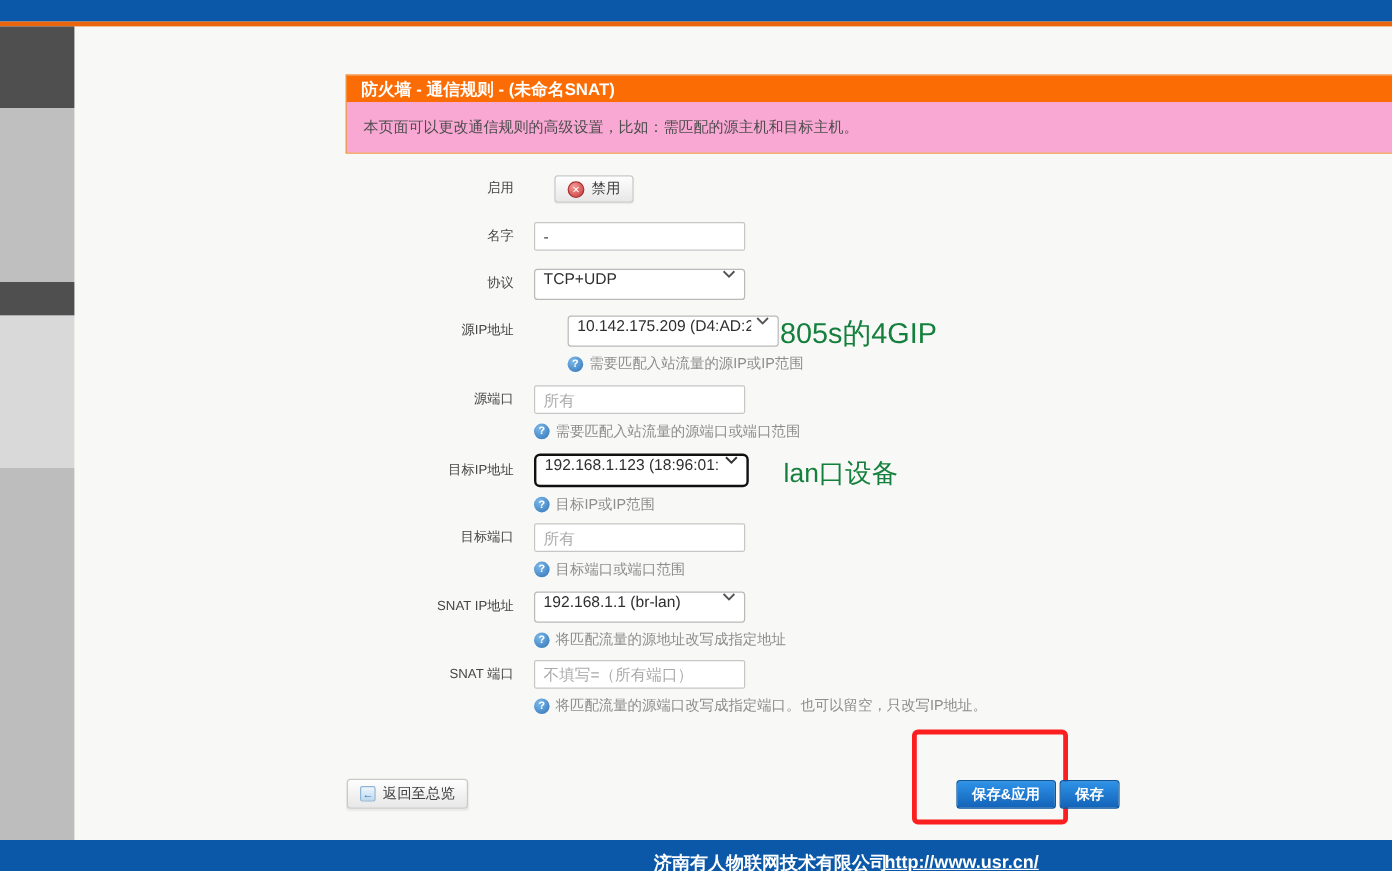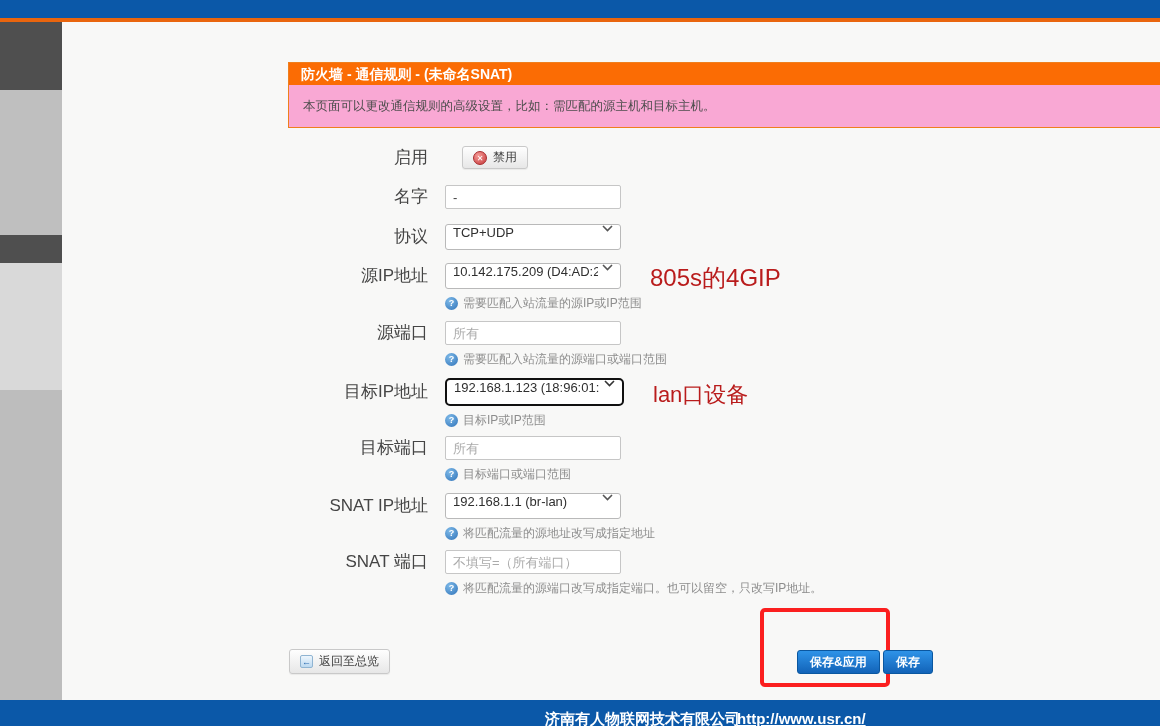--- a/index.html
+++ b/index.html
@@ -23,21 +23,21 @@
   .sb2 { top:68px; height:145px; background:#bfbfbf; }
   .sb3 { top:213px; height:28px; background:#4f4f4f; }
   .sb4 { top:241px; height:127px; background:#d9d9d9; }
   .sb5 { top:368px; height:310px; background:#bdbdbd; }
   
   .panel { position:absolute; left:288px; top:62px; width:903px; border:1px solid #ef7f1d; background:#fdfdfd; }
   .panel-title { height:22px; background:#fb6c04; color:#fff; font-weight:bold; font-size:14px; line-height:22px; padding-left:12px; }
   .panel-desc { height:42px; font-size:12.5px; color:#4d4d4d; display:flex; align-items:center; padding-left:14px; background:#f9a8d4; }
   
   .row { position:absolute; left:288px; display:flex; align-items:flex-start; }
-  .lbl { width:157px; text-align:right; padding-right:17px; font-size:17px; color:#454545; line-height:25px; white-space:nowrap; }
+  .lbl { width:157px; text-align:right; padding-right:17px; font-size:11px; color:#454545; line-height:25px; white-space:nowrap; }
   .ctl-col { display:flex; flex-direction:column; }
   .tinput {
     width:176px; height:24px; border:1px solid #c6c6c6; border-radius:2px;
     padding:0 7px; font-size:13px; color:#404040; background:#fff;
     font-family:"Liberation Sans","DejaVu Sans",sans-serif;
   }
   .tinput::placeholder { color:#ababab; }
   .selbox {
     width:176px; height:26px; border:1px solid #b9b9b9; border-radius:3px; background:#fff;
     display:flex; justify-content:space-between;
@@ -77,21 +77,21 @@
     background:linear-gradient(#2e93e8,#1263b8);
     font-size:12px; color:#fff; font-weight:bold; display:inline-flex; align-items:center;
     padding:0 12px; cursor:pointer;
     font-family:"Liberation Sans","DejaVu Sans",sans-serif;
   }
   .btn-enable { position:absolute; left:462px; top:146px; height:23px; }
   .btn-back { position:absolute; left:289px; top:649px; height:25px; }
   .btn-saveapply { position:absolute; left:797px; top:650px; }
   .btn-save { position:absolute; left:883px; top:650px; }
   
-  .note { position:absolute; color:#b91c1c; white-space:nowrap; font-family:"Liberation Sans","DejaVu Sans",sans-serif; }
+  .note { position:absolute; color:#15803d; white-space:nowrap; font-family:"Liberation Sans","DejaVu Sans",sans-serif; }
   .note1 { left:650px; top:262px; font-size:24px; }
   .note2 { left:653px; top:380px; font-size:22px; }
   .redrect { position:absolute; left:760px; top:608px; width:130px; height:79px; border:4px solid #fb1f1f; border-radius:5px; background:transparent; }
 </style>
 </head>
 <body>
 
 <div class="topbar"></div>
 <div class="topline"></div>
 
@@ -128,21 +128,21 @@
   <div class="ctl-col">
     <div class="selbox">
       <span class="val">TCP+UDP</span>
       <svg class="chev" width="11" height="7" viewBox="0 0 11 7">
           <path d="M1 1 L5.5 5.5 L10 1" stroke="#555" stroke-width="1.6" fill="none"></path>
         </svg>
     </div>
   </div>
 </div>
 
-<div class="row" style="top:263px;">
+<div class="row" style="top:263px;gap:28px;">
   <div class="lbl">源IP地址</div>
   <div class="ctl-col">
     <div class="selbox">
       <span class="val">10.142.175.209 (D4:AD:2</span>
       <svg class="chev" width="11" height="7" viewBox="0 0 11 7">
           <path d="M1 1 L5.5 5.5 L10 1" stroke="#555" stroke-width="1.6" fill="none"></path>
         </svg>
     </div>
     <div class="hint">
       <span class="qicon">?</span>

